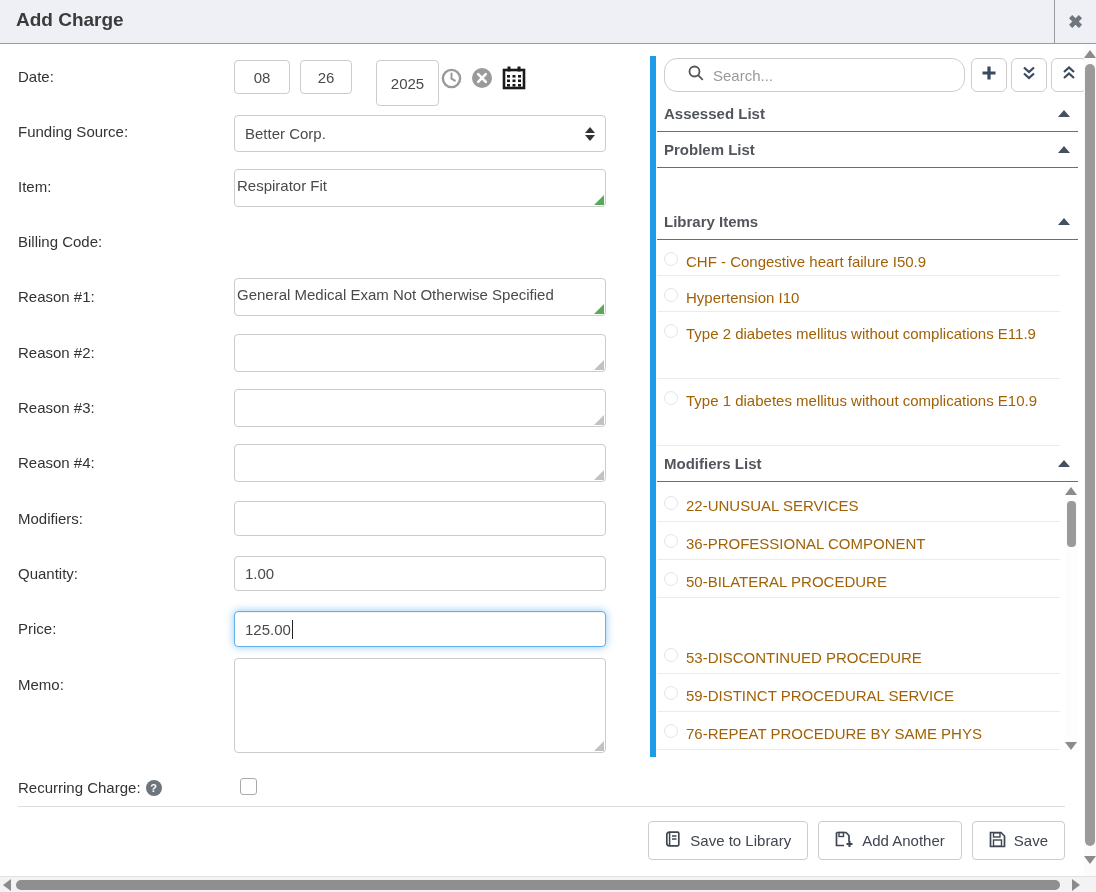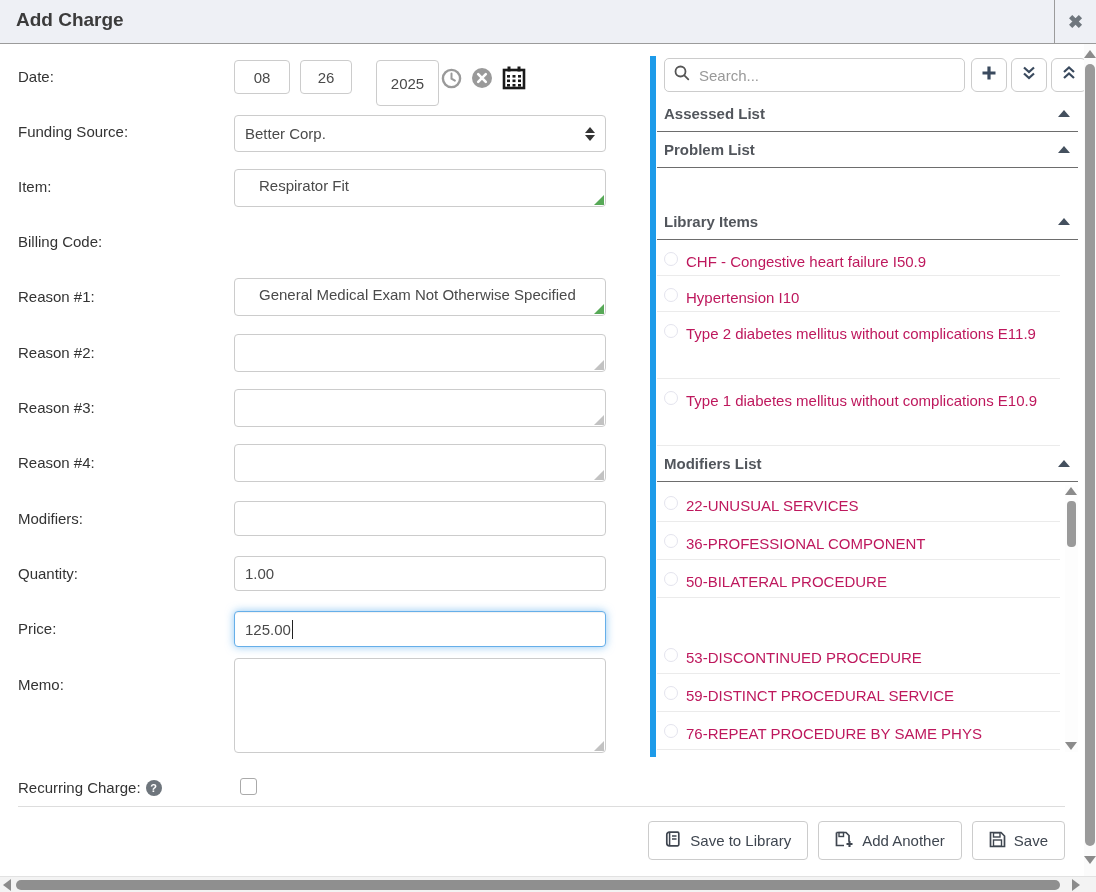--- a/index.html
+++ b/index.html
@@ -18,21 +18,21 @@
   .inp { position:absolute; border:1px solid #ccc; border-radius:4px; font-family:"Liberation Sans",sans-serif;
          font-size:15px; color:#4a4a4a; padding:6px 10px; background:#fff; outline:none; }
   .inp-center { text-align:center; padding:6px 4px; }
   .sel { position:absolute; border:1px solid #ccc; border-radius:4px; background:#fff; font-size:15px; color:#4a4a4a;
          display:flex; align-items:center; padding:0 10px; cursor:pointer; }
   .sel .updown { margin-left:auto; display:flex; flex-direction:column; gap:2px; }
   .tri-up-s { width:0;height:0;border-left:5px solid transparent;border-right:5px solid transparent;border-bottom:6px solid #333; }
   .tri-dn-s { width:0;height:0;border-left:5px solid transparent;border-right:5px solid transparent;border-top:6px solid #333; }
   .ta-wrap { position:absolute; }
   .ta { width:100%; height:100%; border:1px solid #ccc; border-radius:4px; resize:none; font-family:"Liberation Sans",sans-serif;
-        font-size:15px; color:#4a4a4a; padding:7px 24px; outline:none; overflow:hidden; }
+        font-size:15px; color:#4a4a4a; padding:7px 2px; outline:none; overflow:hidden; }
   .grip { position:absolute; right:2px; bottom:2px; width:0; height:0; border-left:10px solid transparent; cursor:nwse-resize; }
   .grip-green { border-bottom:10px solid #57a957; }
   .grip-gray  { border-bottom:10px solid #c2c2c2; }
   .field-focus { position:absolute; border:1px solid #66afe9; border-radius:4px; background:#fff; display:flex; align-items:center;
                  padding:0 10px; font-size:15px; color:#4a4a4a; box-shadow:0 0 8px rgba(82,168,236,.65), inset 0 1px 1px rgba(0,0,0,.06); }
   .caret { display:inline-block; width:1.5px; height:19px; background:#222; margin-left:1px; }
   .date-icons { position:absolute; display:flex; align-items:center; gap:9px; }
   .icon-btn { cursor:pointer; display:inline-flex; }
   .chk { position:absolute; width:17px; height:17px; border:1.5px solid #aaa; border-radius:3px; background:#fff; cursor:pointer; }
   .help { display:inline-flex; align-items:center; justify-content:center; width:16px; height:16px; border-radius:50%;
@@ -40,35 +40,35 @@
   .divider { position:absolute; left:18px; width:1047px; border-top:1px solid #ddd; }
 
   
   .footer { position:absolute; right:31px; top:821px; display:flex; gap:10px;border-radius:12px; }
   .btn { height:39px; border:1px solid #ccc; border-radius:4px; background:#fff; display:flex; align-items:center; gap:8px;
          padding:0 16px; font-size:15px; color:#3f4650; cursor:pointer; }
   .btn svg { flex:none; }
 
   
   .blue-bar { position:absolute; left:650px; top:56px; width:6px; height:701px; background:#1e9be9; }
-  .search-box { position:absolute; left:664px; top:58px; width:301px; height:34px; border:1px solid #ccc; border-radius:5px;
-                background:#fff; display:flex; align-items:center; padding:0 9px; gap:7px; }
+  .search-box { position:absolute; left:664px; top:58px; width:301px; height:34px; border:1px solid #ccc; border-radius:13px;
+                background:#fff; display:flex; align-items:center; padding:0 23px; gap:7px; }
   .search-box input { border:none; outline:none; flex:1; font-family:"Liberation Sans",sans-serif; font-size:15px; color:#444; min-width:0; }
   .search-box input::placeholder { color:#999; }
   .mini-btn { position:absolute; top:58px; width:36px; height:34px; border:1px solid #ccc; border-radius:6px; background:#fff;
               display:flex; align-items:center; justify-content:center; cursor:pointer; }
   .sec-hdr { position:absolute; left:657px; width:421px; height:36px; border-bottom:1px solid #6d6d6d;
              display:flex; align-items:center; cursor:pointer; padding-left:7px; }
   .sec-hdr .t { font-size:15px; font-weight:bold; color:#52565c; }
   .tri-collapse { margin-left:auto; margin-right:8px; width:0; height:0; border-left:6px solid transparent;
                   border-right:6px solid transparent; border-bottom:7px solid #44505e; }
   .row { position:absolute; left:657px; width:403px; border-bottom:1px solid #ebebeb; display:flex; align-items:flex-start;
          padding:8px 0 0 7px; cursor:pointer; }
   .radio { flex:none; width:14px; height:14px; border:1px solid #e4e4ee; border-radius:50%; margin-top:4px; margin-right:8px; background:#fff; }
-  .row .txt { font-size:15px; color:#be185d; line-height:28px; }
+  .row .txt { font-size:15px; color:#a16207; line-height:28px; }
 
   
   .tri { width:0; height:0; }
   .tri.up    { border-left:6px solid transparent; border-right:6px solid transparent; border-bottom:8px solid #8b8b8b; }
   .tri.down  { border-left:6px solid transparent; border-right:6px solid transparent; border-top:8px solid #8b8b8b; }
   .tri.left  { border-top:6px solid transparent; border-bottom:6px solid transparent; border-right:8px solid #8b8b8b; }
   .tri.right { border-top:6px solid transparent; border-bottom:6px solid transparent; border-left:8px solid #8b8b8b; }
   .vscroll { position:absolute; left:1084px; top:44px; width:12px; height:832px; background:#fbfbfb; }
   .vscroll .thumb { position:absolute; left:1px; top:20px; width:10px; height:782px; background:#9a9a9a; border-radius:5px; }
   .inner-scroll { position:absolute; left:1065px; top:485px; width:13px; height:267px; background:#fdfdfd; }

